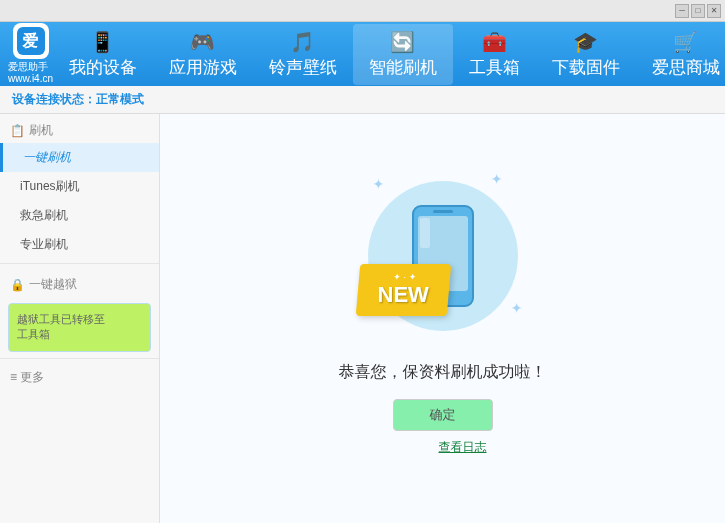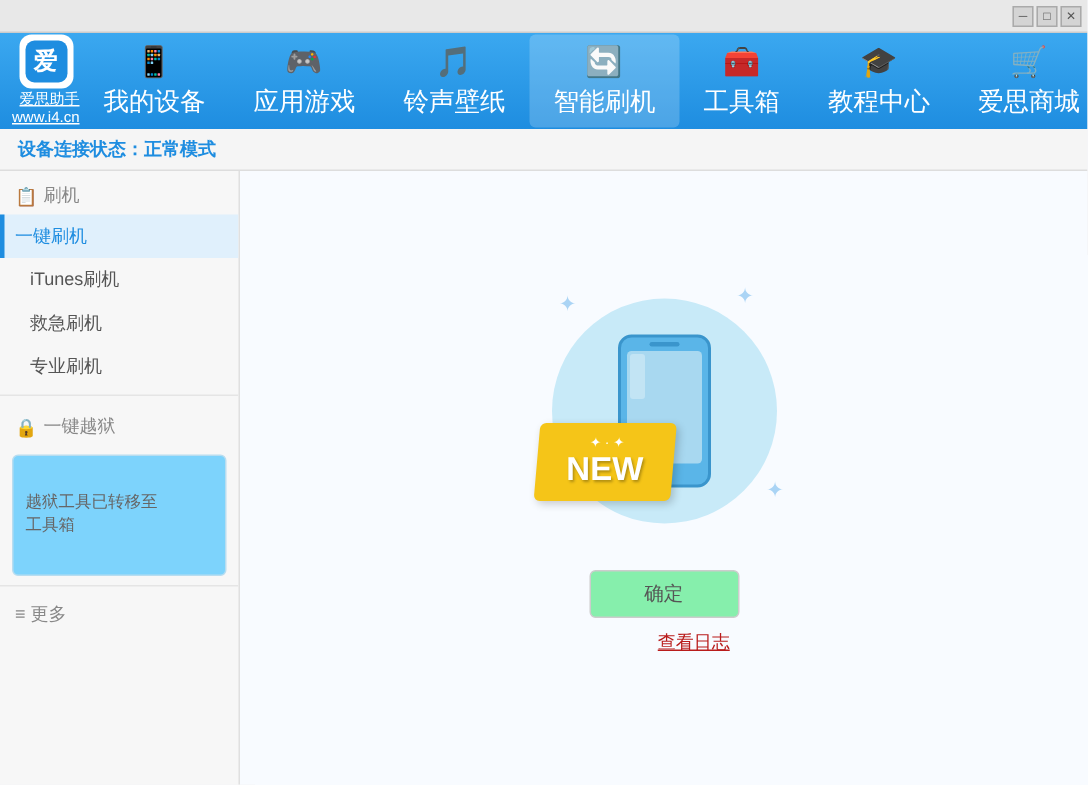--- a/index.html
+++ b/index.html
@@ -154,33 +154,34 @@
     .sidebar-item {
       padding: 6px 12px 6px 20px;
       color: #555;
       cursor: pointer;
       font-size: 12px;
     }
     .sidebar-item.active {
       background: #e0f0fc;
       color: #1e8de0;
       border-left: 3px solid #1e8de0;
-      padding-left: 7px;
+      padding-left: 20px;
+      font-style: italic;
     }
     .sidebar-divider {
       height: 1px;
       background: #e5e5e5;
       margin: 4px 0;
     }
     .sidebar-notice {
       margin: 6px 8px;
-      background: #7dd3fc;
+      background: #bef264;
       border: 1px solid #b8ddf0;
       border-radius: 4px;
-      padding: 24px 8px;
+      padding: 8px 8px;
       font-size: 11px;
       color: #666;
       line-height: 1.4;
     }
     .sidebar-section-more {
       display: flex;
       align-items: center;
       padding: 6px 10px;
       color: #888;
       font-size: 12px;
@@ -274,21 +275,21 @@
       background: #86efac;
       border: 1px solid #ccc;
       border-radius: 4px;
       cursor: pointer;
       font-size: 13px;
       color: #555;
       margin-bottom: 8px;
     }
     .goto-link {
       font-size: 12px;
-      color: #b91c1c;
+      color: #15803d;
       cursor: pointer;
       text-decoration: underline;
       margin-left: 40px;
     }
 
   </style>
 </head>
 <body>
 
 <div class="title-bar">
@@ -297,21 +298,21 @@
     <div class="title-btn">□</div>
     <div class="title-btn">✕</div>
   </div>
 </div>
 
 <div class="header">
   <div class="logo">
     <div class="logo-icon">
       <div class="logo-icon-inner">爱</div>
     </div>
-    <div style="color:white;font-size:10px;text-align:right;line-height:1.2;text-decoration:underline;">
+    <div style="color:white;font-size:10px;text-align:left;line-height:1.2;">
       <div>爱思助手</div>
       <div>www.i4.cn</div>
     </div>
   </div>
 
   <div class="nav-items">
     <div class="nav-item">
       <div class="nav-icon">📱</div>
       <div class="nav-label">我的设备</div>
     </div>
@@ -326,21 +327,21 @@
     <div class="nav-item active">
       <div class="nav-icon">🔄</div>
       <div class="nav-label">智能刷机</div>
     </div>
     <div class="nav-item">
       <div class="nav-icon">🧰</div>
       <div class="nav-label">工具箱</div>
     </div>
     <div class="nav-item">
       <div class="nav-icon">🎓</div>
-      <div class="nav-label">教程中心</div>
+      <div class="nav-label">下载固件</div>
     </div>
     <div class="nav-item">
       <div class="nav-icon">🛒</div>
       <div class="nav-label">爱思商城</div>
     </div>
   </div>
 
   <div class="nav-right">
     <div class="nav-right-btn">⬇</div>
     <div class="nav-right-btn">👤</div>
@@ -407,19 +408,20 @@
             <rect x="12" y="17" width="10" height="30" rx="2" fill="rgba(255,255,255,0.3)"></rect>
           </svg>
 
           <div class="new-ribbon">
             <div class="new-ribbon-stars">✦ · ✦</div>
             <span class="new-ribbon-text">NEW</span>
           </div>
         </div>
       </div>
 
+      <div class="success-text">恭喜您，保资料刷机成功啦！</div>
 
       <button class="confirm-btn">确定</button>
 
       <div class="goto-link">查看日志</div>
     </div>
   </div>
 </div>
 
 </body></html>

